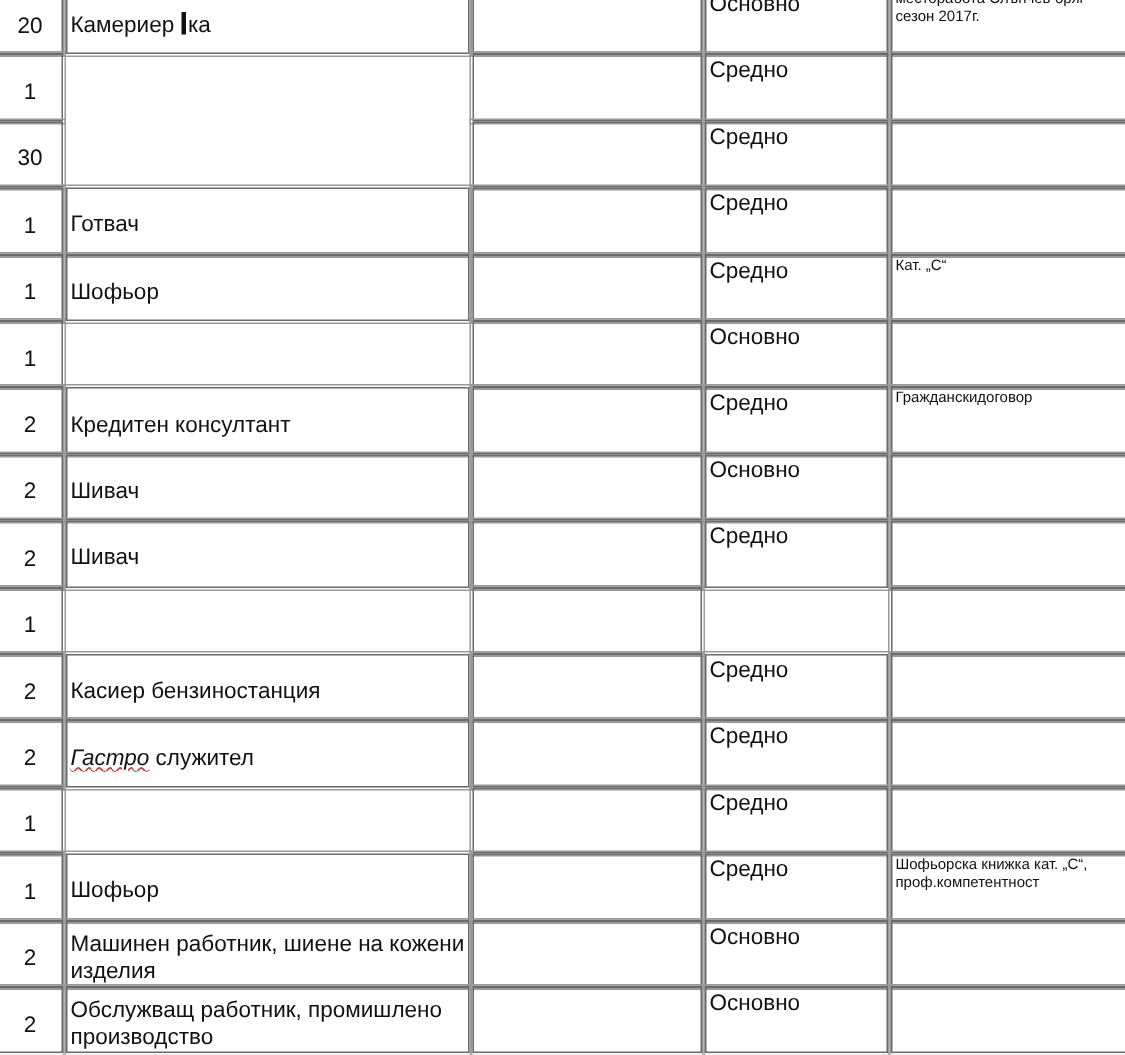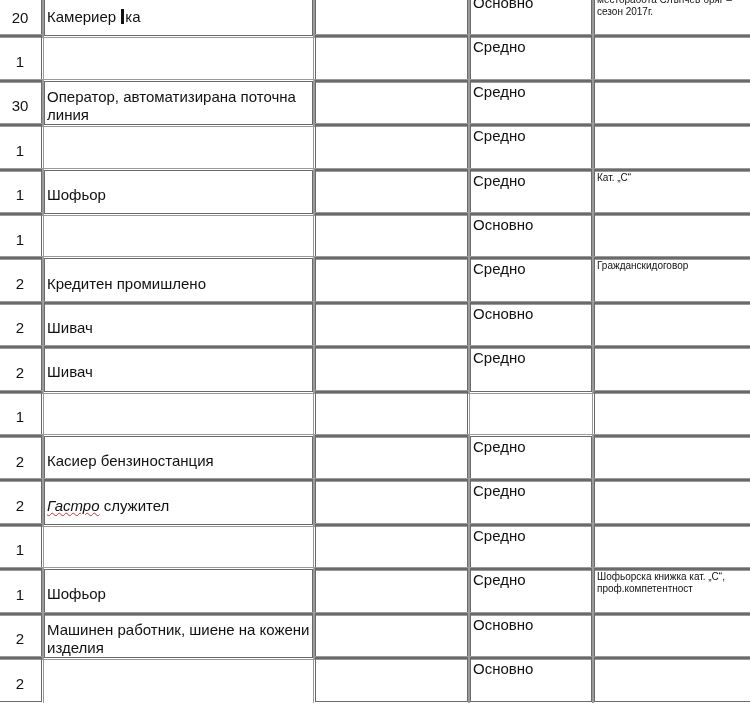--- a/index.html
+++ b/index.html
@@ -44,30 +44,30 @@
         <span>1</span>
       </div>
     <div class="cell c2"></div>
     <div class="cell c3 edu"><span>Средно</span></div>
     <div class="cell c4 note"><span></span></div>
   </div>
     <div class="row" style="top: 88.8px;">
     <div class="cell c0 num">
         <span>30</span>
       </div>
-    <div class="cell c1 pos">
-        <span>Оператор, автоматизирана поточна линия</span>
-      </div>
     <div class="cell c2"></div>
     <div class="cell c3 edu"><span>Средно</span></div>
     <div class="cell c4 note"><span></span></div>
   </div>
     <div class="row" style="top: 133.2px;">
     <div class="cell c0 num">
         <span>1</span>
+      </div>
+    <div class="cell c1 pos">
+        <span>Готвач</span>
       </div>
     <div class="cell c2"></div>
     <div class="cell c3 edu"><span>Средно</span></div>
     <div class="cell c4 note"><span></span></div>
   </div>
     <div class="row" style="top: 177.6px;">
     <div class="cell c0 num">
         <span>1</span>
       </div>
     <div class="cell c1 pos">
@@ -83,21 +83,21 @@
       </div>
     <div class="cell c2"></div>
     <div class="cell c3 edu"><span>Основно</span></div>
     <div class="cell c4 note"><span></span></div>
   </div>
     <div class="row" style="top: 266.4px;">
     <div class="cell c0 num">
         <span>2</span>
       </div>
     <div class="cell c1 pos">
-        <span>Кредитен промишлено</span>
+        <span>Кредитен консултант</span>
       </div>
     <div class="cell c2"></div>
     <div class="cell c3 edu"><span>Средно</span></div>
     <div class="cell c4 note"><span>Гражданскидоговор</span></div>
   </div>
     <div class="row" style="top: 310.8px;">
     <div class="cell c0 num">
         <span>2</span>
       </div>
     <div class="cell c1 pos">
@@ -174,17 +174,20 @@
         <span>Машинен работник, шиене на кожени изделия</span>
       </div>
     <div class="cell c2"></div>
     <div class="cell c3 edu"><span>Основно</span></div>
     <div class="cell c4 note"><span></span></div>
   </div>
     <div class="row" style="top: 666px;">
     <div class="cell c0 num">
         <span>2</span>
       </div>
+    <div class="cell c1 pos">
+        <span>Обслужващ работник, промишлено производство</span>
+      </div>
     <div class="cell c2"></div>
     <div class="cell c3 edu"><span>Основно</span></div>
     <div class="cell c4 note"><span></span></div>
   </div>
   </div>
 
 </body></html>

